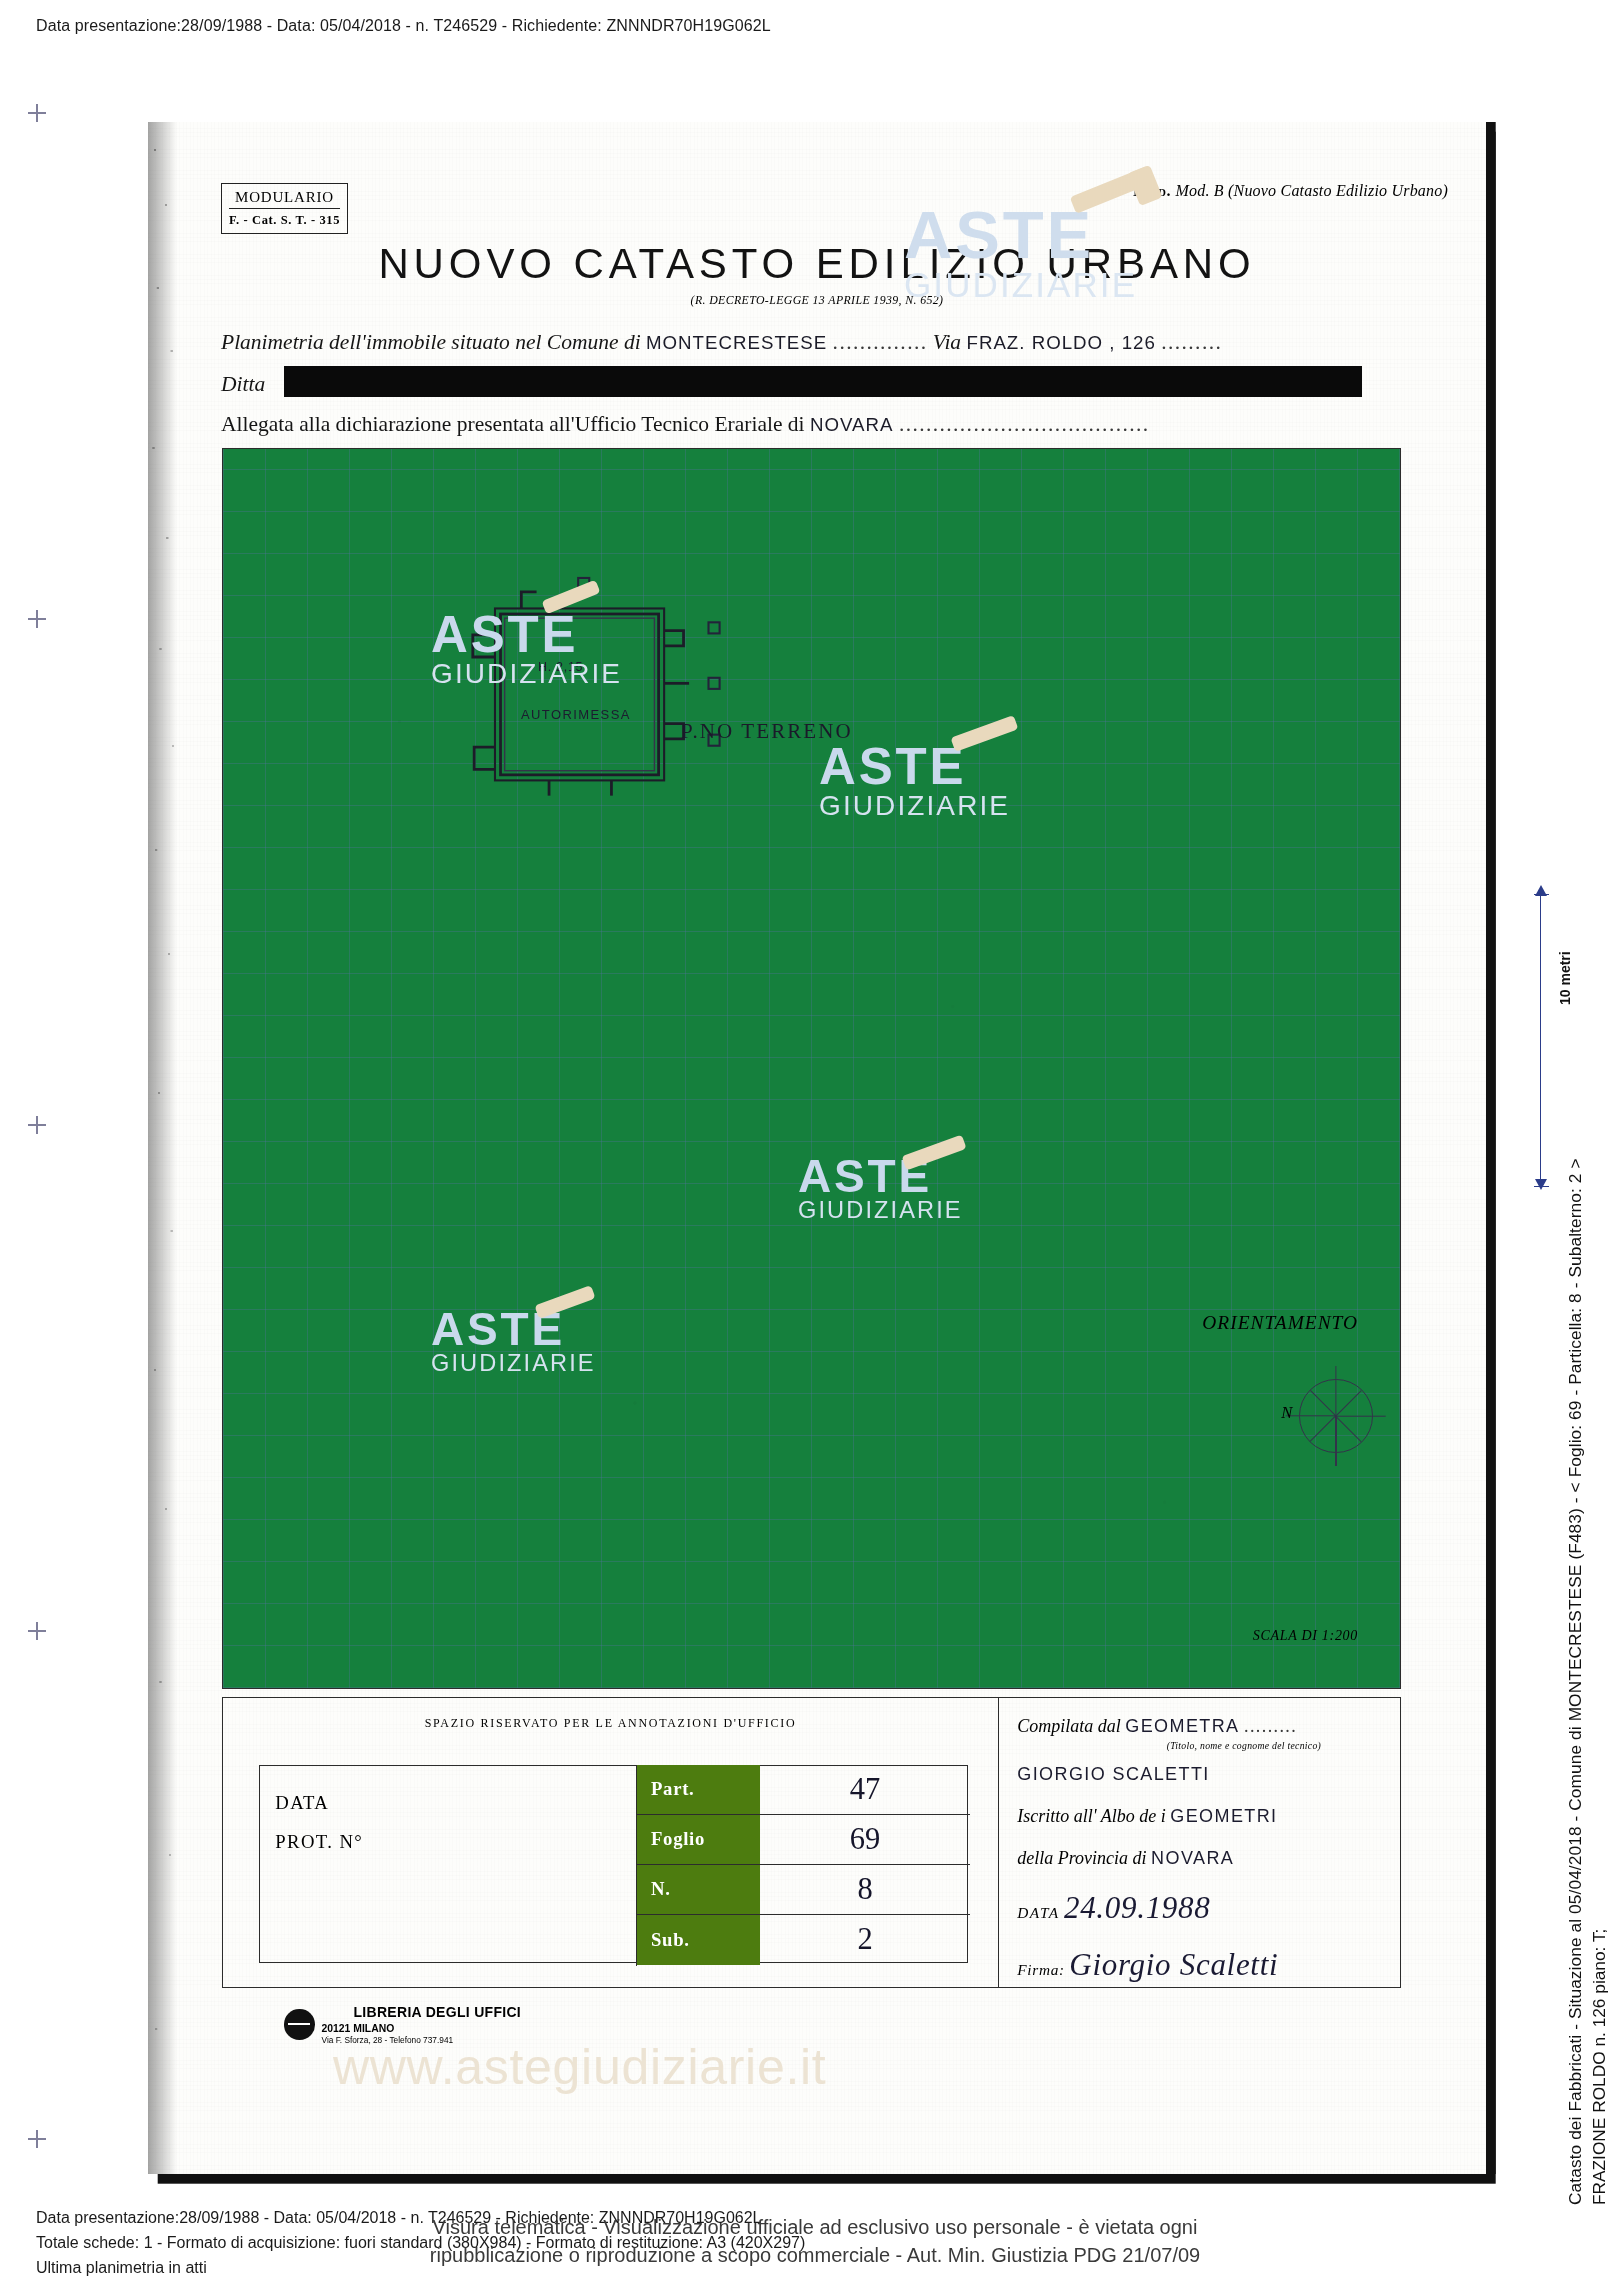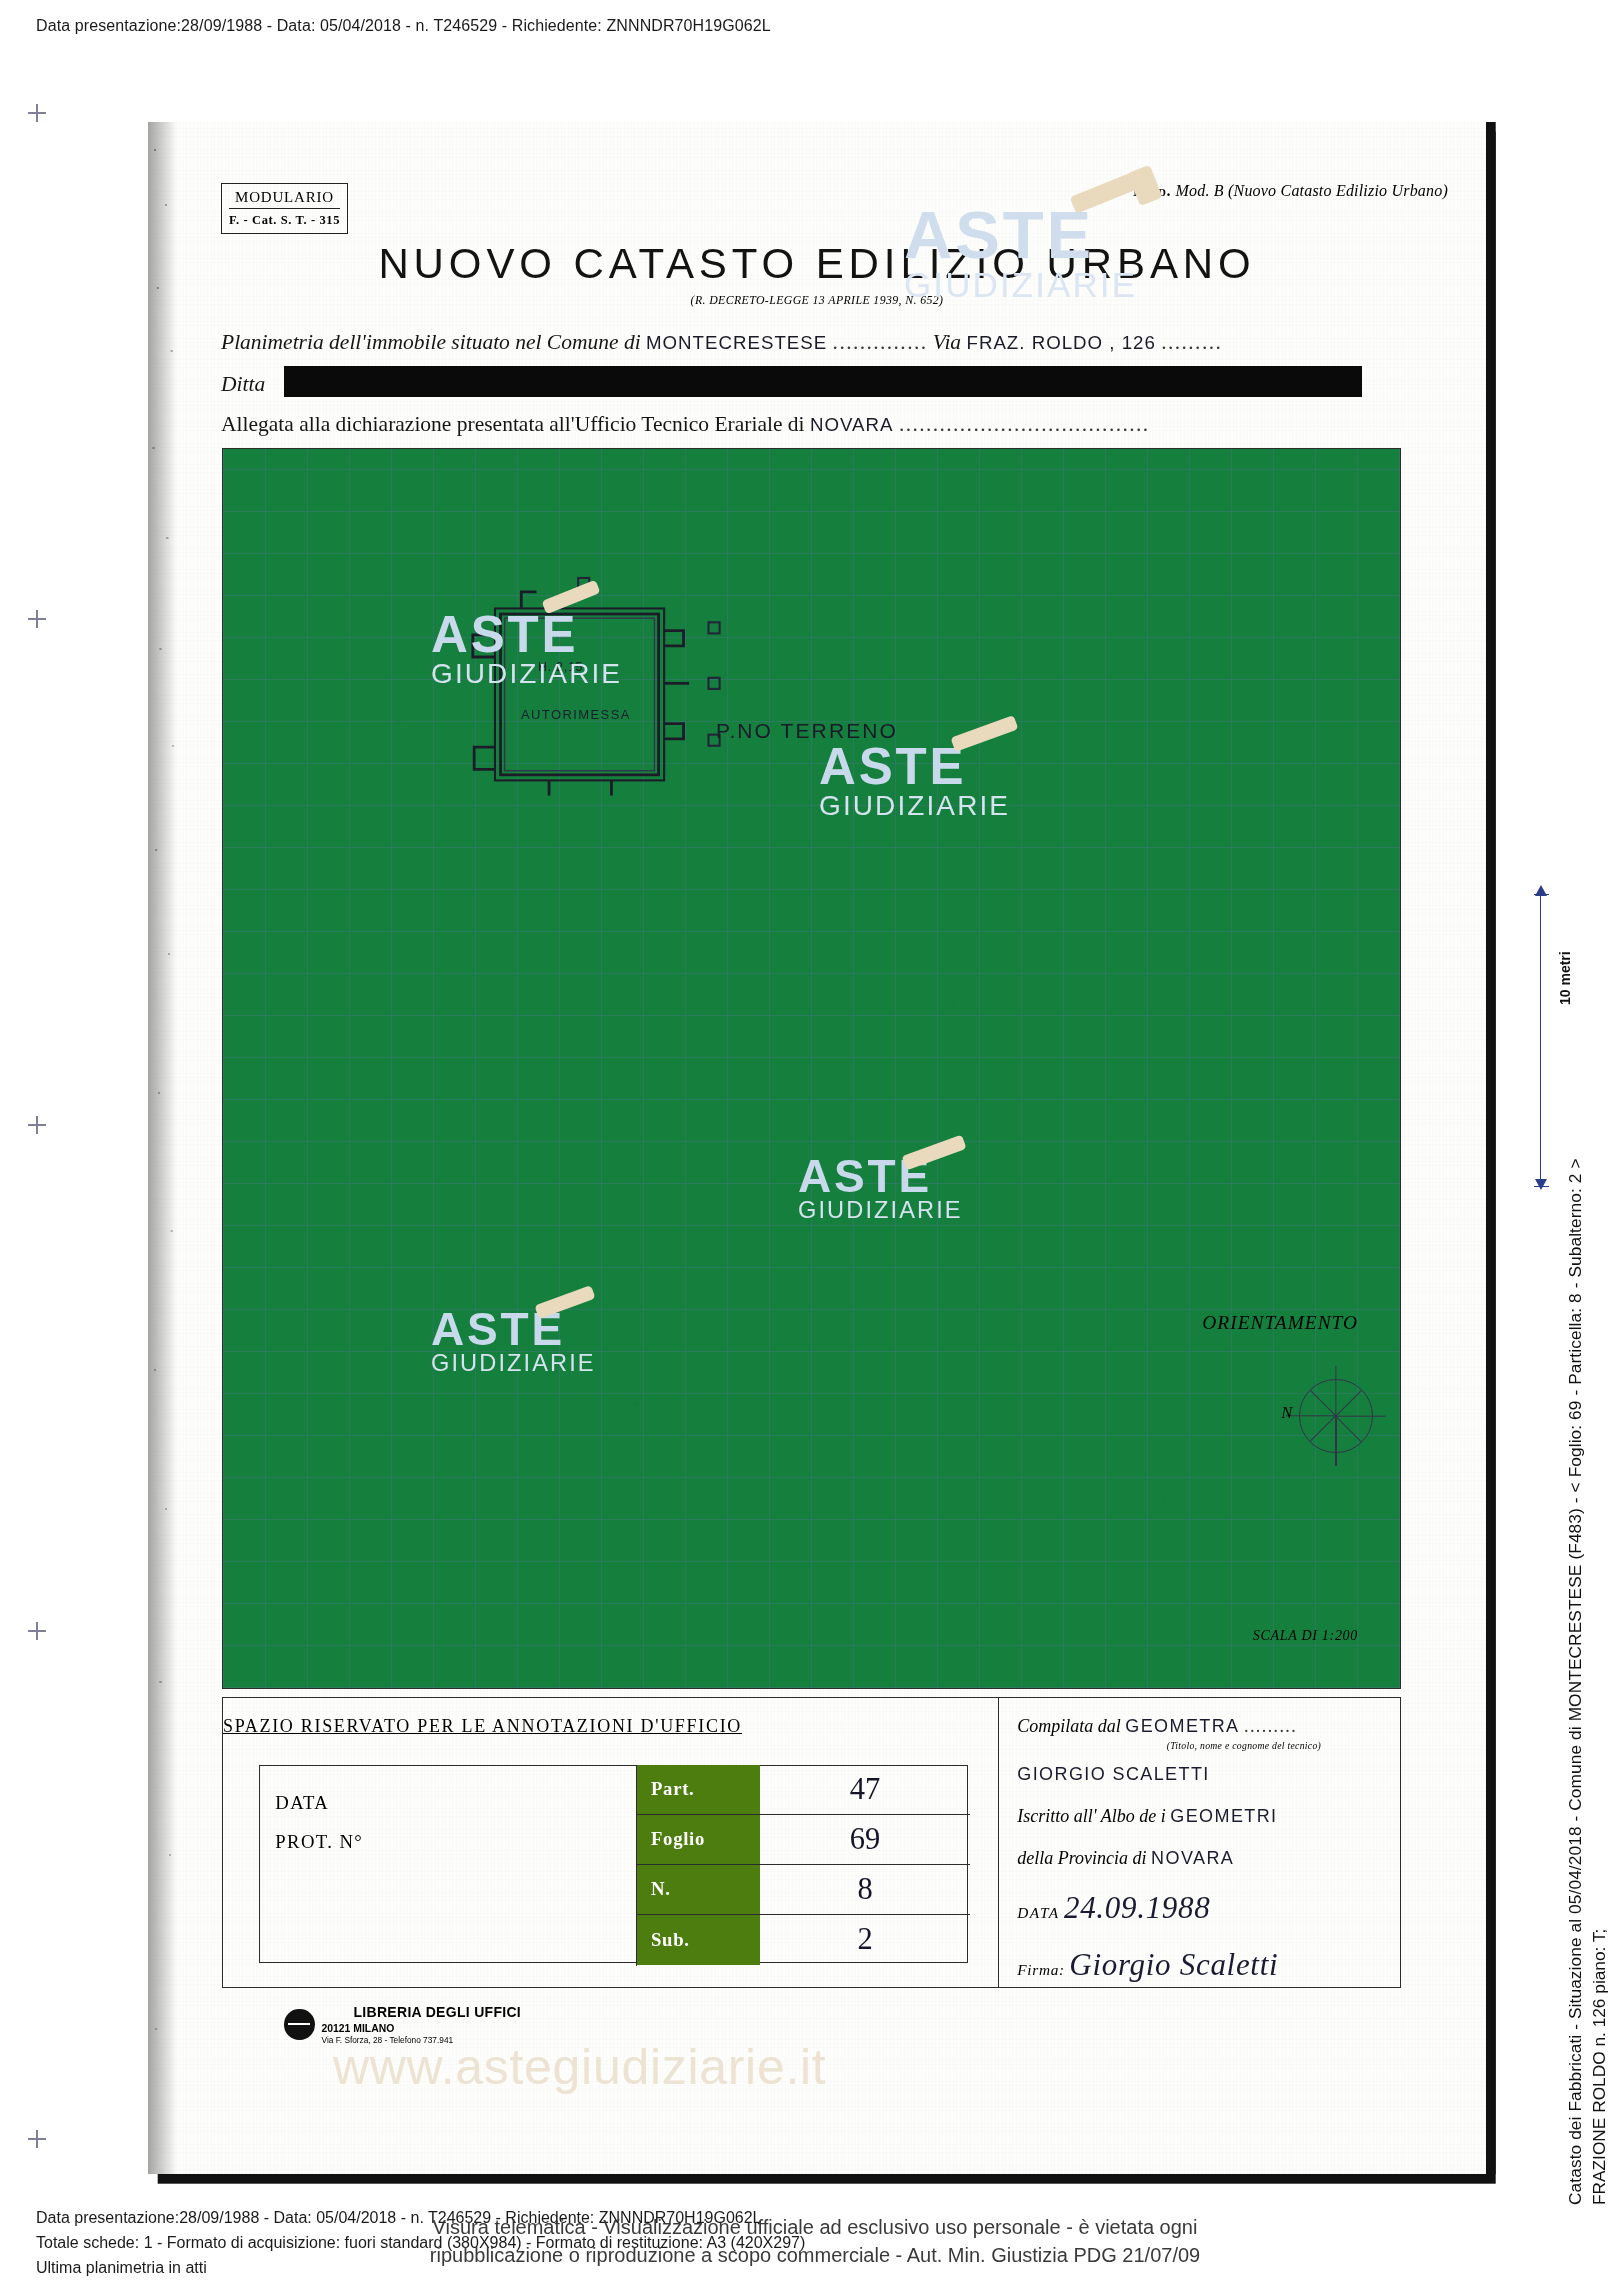--- a/index.html
+++ b/index.html
@@ -272,26 +272,25 @@
     background-image:
       radial-gradient(circle at 15% 22%, rgba(0,0,0,.03) 1.4px, transparent 2.1px),
       radial-gradient(circle at 62% 45%, rgba(0,0,0,.025) 1.4px, transparent 2.1px),
       radial-gradient(circle at 35% 77%, rgba(0,0,0,.03) 1.4px, transparent 2.1px),
       radial-gradient(circle at 80% 85%, rgba(0,0,0,.025) 1.4px, transparent 2.1px);
   }
 
   .floor-label {
     position: absolute;
     left: 534px; top: 416px;
-    font-family: Liberation Sans, sans-serif;
+    font-family: Liberation Serif, serif;
     font-size: 21px;
     letter-spacing: 2.1px;
     color: #1a1a2a;
     white-space: nowrap;
-    margin-left: 35px;
   }
 
   .orient {
     position: absolute;
     right: 42px;
     top: 863px;
     font-family: "Liberation Serif", serif;
     font-style: italic;
     font-size: 19.4px;
     letter-spacing: 1px;
@@ -317,24 +316,24 @@
   }
   .annot-left {
     position: absolute;
     left: 0; top: 0;
     width: 776px; height: 100%;
     border-right: 1.4px solid #2c2c2c;
   }
   .annot-title {
     position: absolute;
     left: 0; right: 0; top: 18px;
-    font-family: "Liberation Serif", serif;
-    font-size: 18px;
+    text-align: center;
+    font-family: "Liberation Serif", serif;
+    font-size: 12px;
     letter-spacing: 1.7px;
-    text-decoration: underline;
   }
   .annot-inner {
     position: absolute;
     left: 36px; top: 67px;
     width: 709px; height: 198px;
     border: 1.4px solid #2c2c2c;
   }
   .annot-labels {
     position: absolute;
     left: 15.3px; top: 16.6px;

